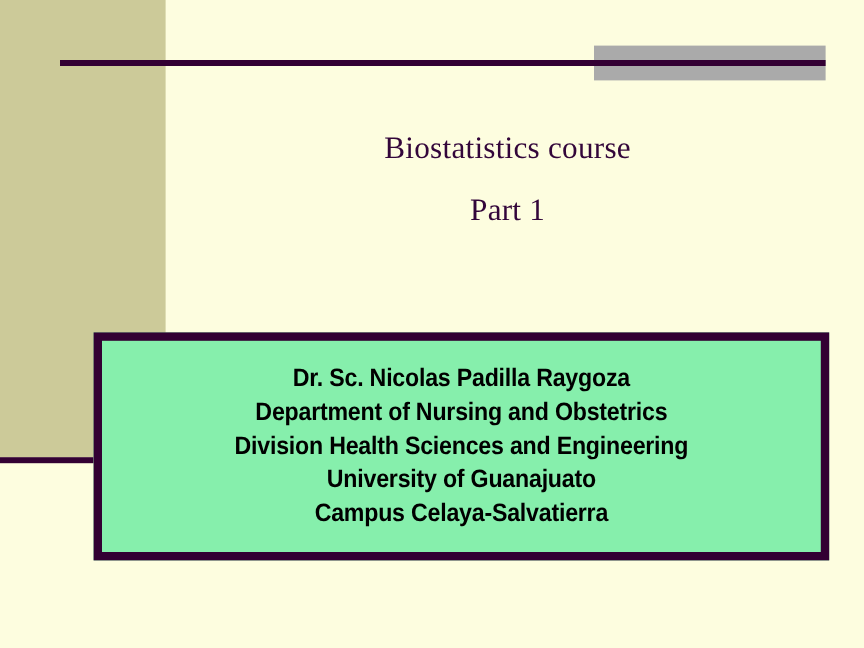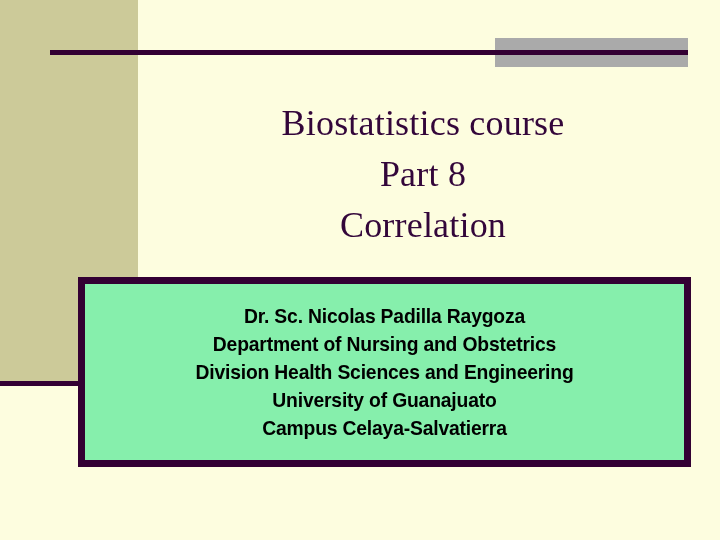--- a/index.html
+++ b/index.html
@@ -63,21 +63,21 @@
   }
 
   
   #title-block {
     position: absolute;
     left: 138px;
     top: 98px;
     width: 570px;
     text-align: center;
     font-family: "Liberation Serif", "DejaVu Serif", serif;
-    font-size: 36px;
+    font-size: 26px;
     line-height: 51px;
     color: #33063a;
     letter-spacing: 0.2px;
   }
   #title-block .tline {
     display: block;
     white-space: nowrap;
   }
 
   
@@ -114,22 +114,21 @@
 
 <div id="slide">
 
   <div id="khaki-band"></div>
   <div id="lower-left-rule"></div>
   <div id="grey-accent-bar"></div>
   <div id="top-rule"></div>
 
   <div id="title-block">
     <span class="tline">Biostatistics course</span>
-    <span class="tline">Part 8</span>
-    <span class="tline">Correlation</span>
+    <span class="tline">Part 1</span>
   </div>
 
   <div id="subtitle-box">
     <div id="subtitle-lines">
       <span class="sline">Dr. Sc. Nicolas Padilla Raygoza</span>
       <span class="sline">Department of Nursing and Obstetrics</span>
       <span class="sline">Division Health Sciences and Engineering</span>
       <span class="sline">University of Guanajuato</span>
       <span class="sline">Campus Celaya-Salvatierra</span>
     </div>

